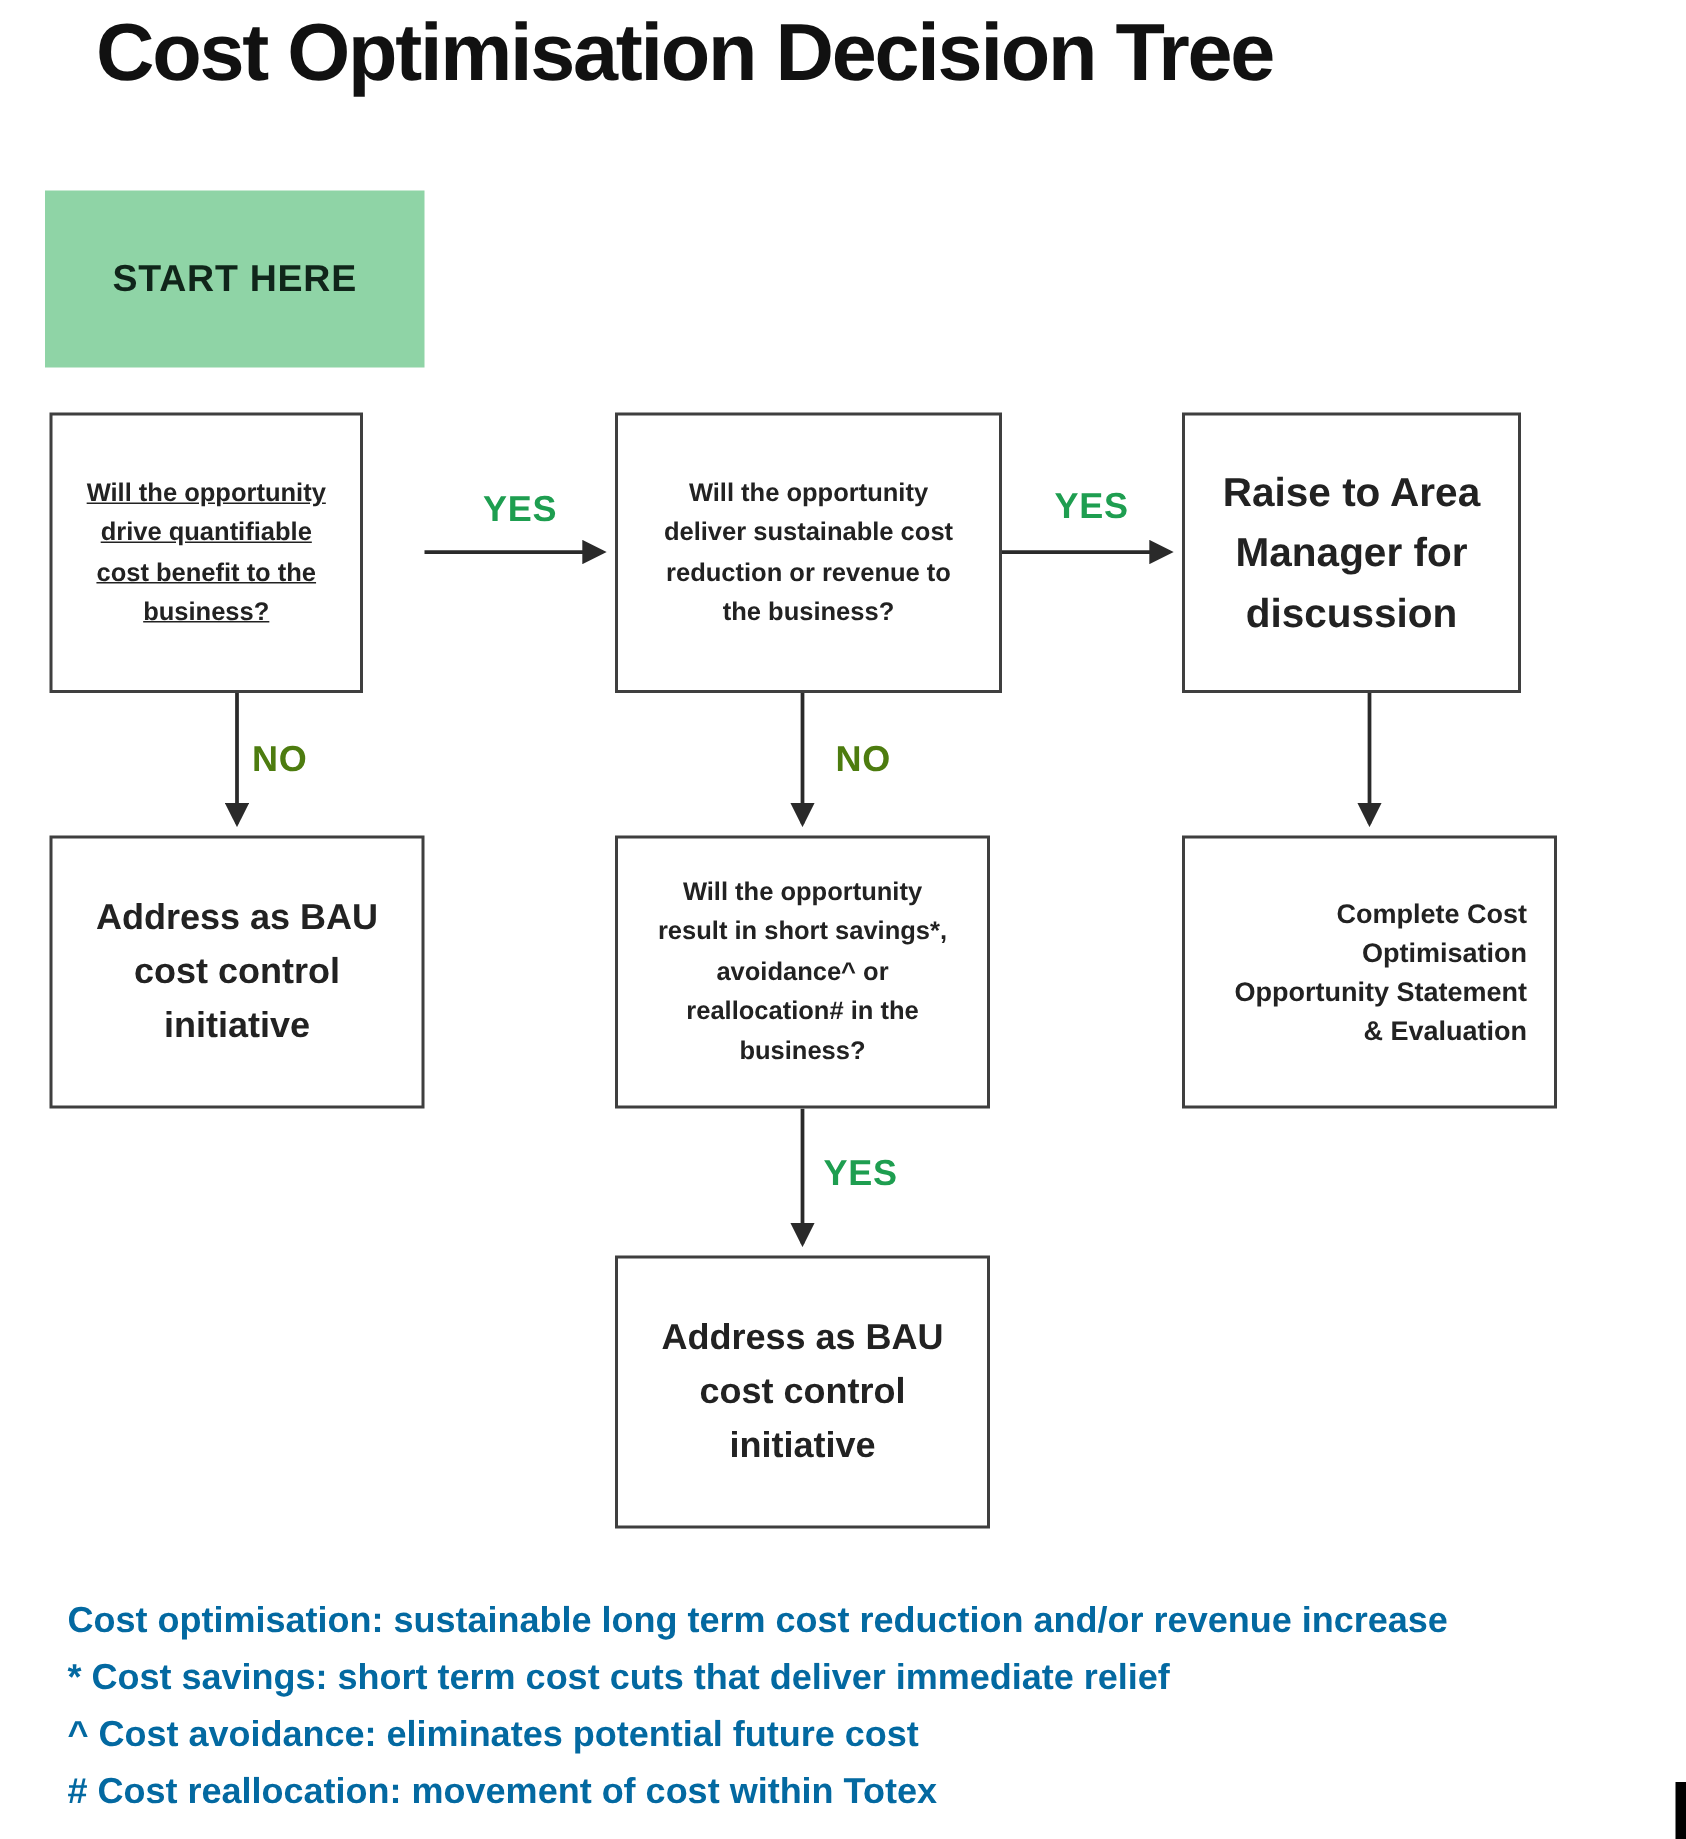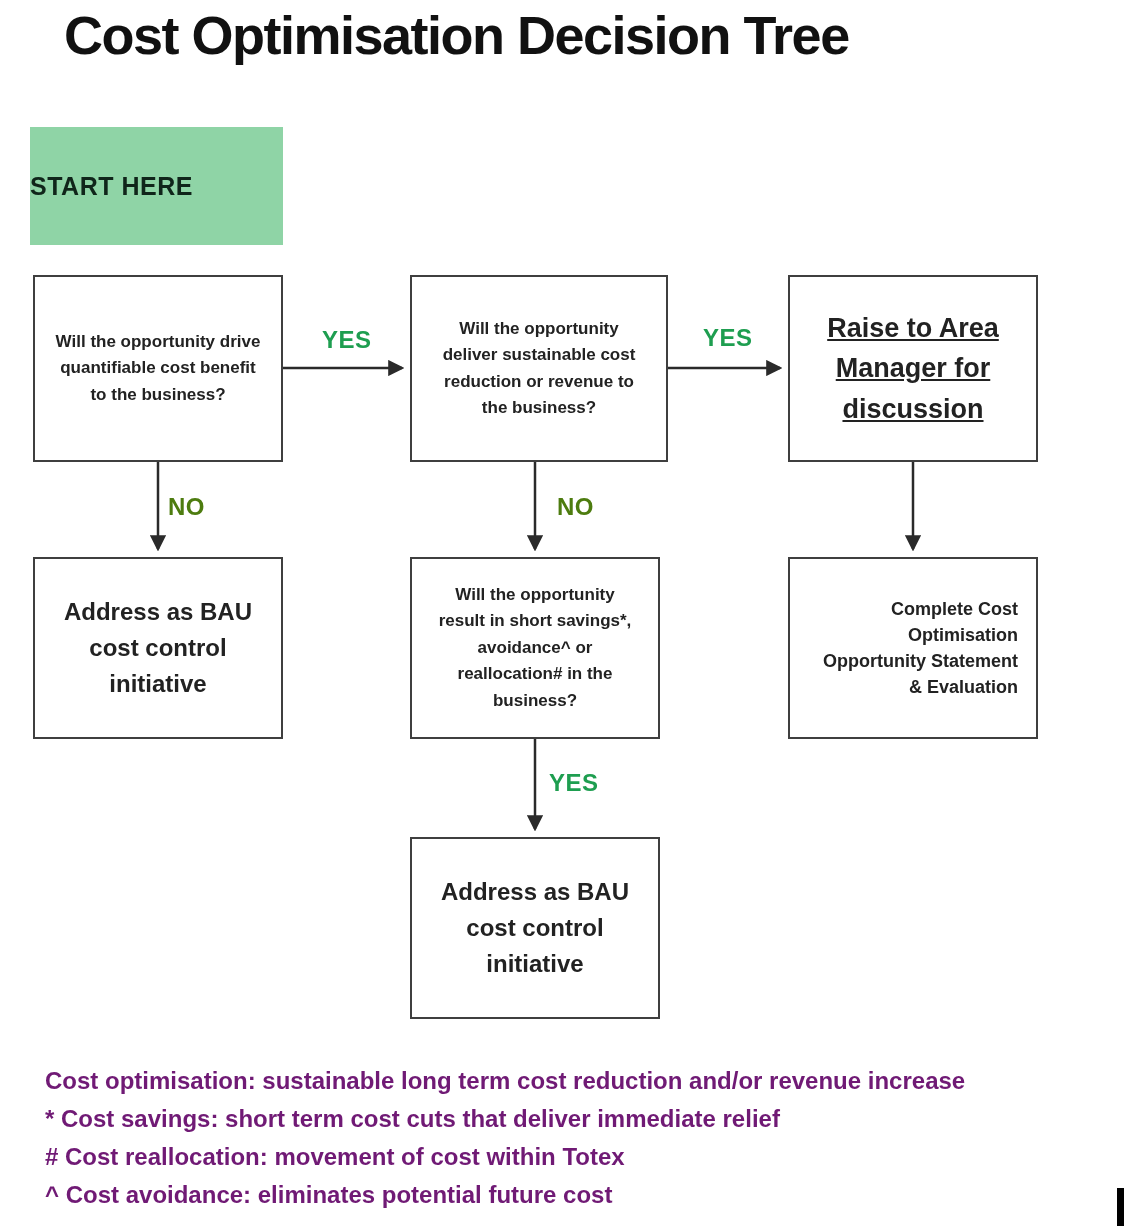--- a/index.html
+++ b/index.html
@@ -24,20 +24,21 @@
   }
   .start-box {
     position: absolute;
     left: 30px;
     top: 127px;
     width: 253px;
     height: 118px;
     background: #8fd4a6;
     display: flex;
     align-items: center;
+    justify-content: center;
     box-sizing: border-box;
   }
   .start-box .label {
     font-size: 25px;
     font-weight: bold;
     color: #10251a;
     letter-spacing: 0.5px;
   }
   .node {
     position: absolute;
@@ -49,23 +50,23 @@
     justify-content: center;
     text-align: center;
     color: #222222;
   }
   .node .txt { padding: 8px 18px; }
   .q  .txt { font-size: 17px; font-weight: bold; line-height: 1.55; }
   .big .txt { font-size: 27px; font-weight: bold; line-height: 1.5; }
   .med .txt { font-size: 24px; font-weight: bold; line-height: 1.5; }
   .sm  .txt { font-size: 18px; font-weight: bold; line-height: 1.45; text-align: right; }
 
-  .n-q1      { left: 33px;  top: 275px; width: 250px; height: 187px; }
+  .n-q1      { left: 33px;  top: 275px; width: 209px; height: 187px; text-decoration: underline; }
   .n-q2      { left: 410px; top: 275px; width: 258px; height: 187px; }
-  .n-raise   { left: 788px; top: 275px; width: 250px; height: 187px; text-decoration: underline; }
+  .n-raise   { left: 788px; top: 275px; width: 226px; height: 187px; }
   .n-bauleft { left: 33px;  top: 557px; width: 250px; height: 182px; }
   .n-q3      { left: 410px; top: 557px; width: 250px; height: 182px; }
   .n-complete{ left: 788px; top: 557px; width: 250px; height: 182px; }
   .n-baubot  { left: 410px; top: 837px; width: 250px; height: 182px; }
 
   .edges-svg { position: absolute; left: 0; top: 0; }
 
   .edge-label {
     position: absolute;
     font-size: 24px;
@@ -82,21 +83,21 @@
 
   .notes {
     position: absolute;
     left: 45px;
     top: 1062px;
     width: 1040px;
   }
   .note-line {
     font-size: 24px;
     font-weight: bold;
-    color: #701a75;
+    color: #0369a1;
     line-height: 38px;
     white-space: nowrap;
   }
   .cursor-bar {
     position: absolute;
     left: 1117px;
     top: 1188px;
     width: 7px;
     height: 38px;
     background: #000000;
@@ -153,19 +154,19 @@
 
   <div class="edge-label yes lbl-yes1">YES</div>
   <div class="edge-label yes lbl-yes2">YES</div>
   <div class="edge-label no lbl-no1">NO</div>
   <div class="edge-label no lbl-no2">NO</div>
   <div class="edge-label yes lbl-yes3">YES</div>
 
   <div class="notes">
     <div class="note-line">Cost optimisation: sustainable long term cost reduction and/or revenue increase</div>
     <div class="note-line">* Cost savings: short term cost cuts that deliver immediate relief</div>
+    <div class="note-line">^ Cost avoidance: eliminates potential future cost</div>
     <div class="note-line"># Cost reallocation: movement of cost within Totex</div>
-    <div class="note-line">^ Cost avoidance: eliminates potential future cost</div>
   </div>
 
   <div class="cursor-bar"></div>
 
 </div>
 
 </body></html>

